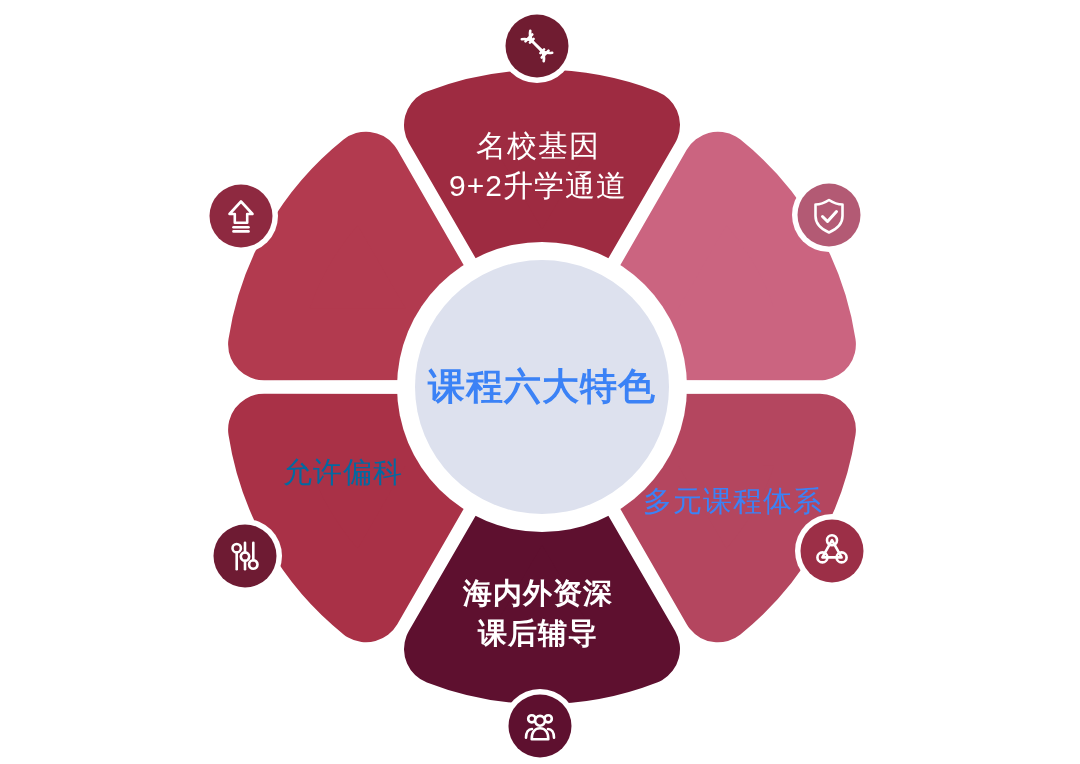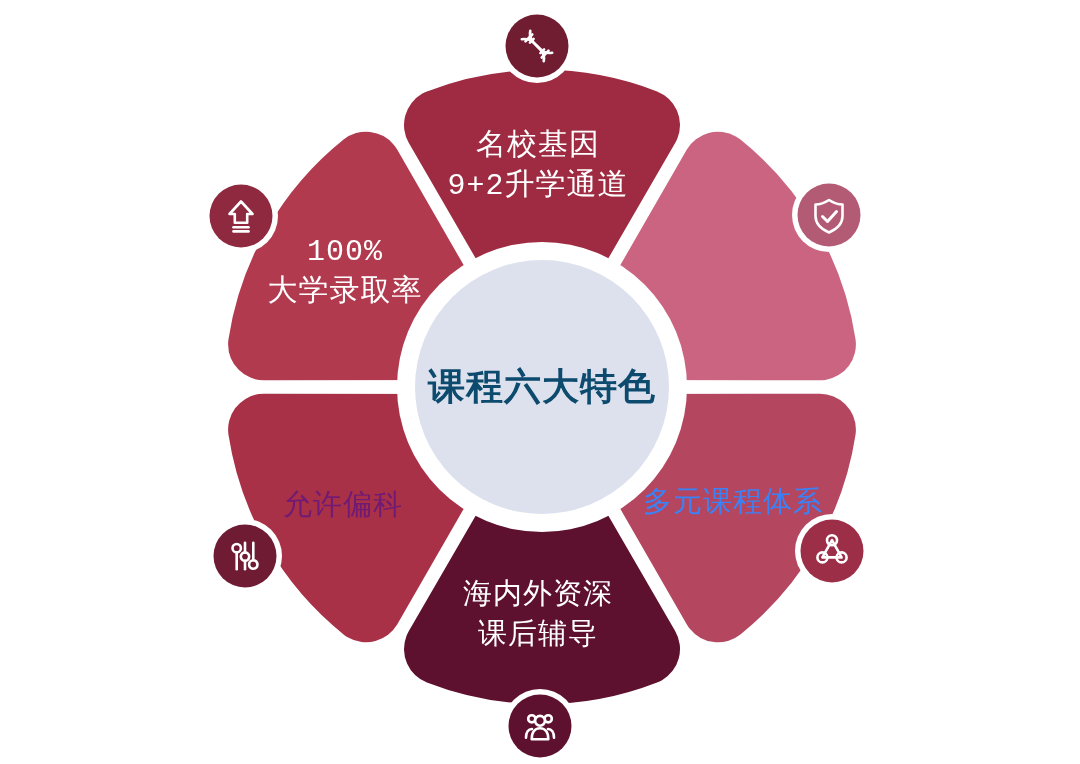--- a/index.html
+++ b/index.html
@@ -6,21 +6,21 @@
   .stage{
     position:relative;width:1080px;height:764px;overflow:hidden;
     font-family:"Liberation Sans", sans-serif;background:#ffffff;
   }
   .stage svg{position:absolute;left:0;top:0;}
   .petal-label{
     position:absolute;transform:translate(-50%,-50%);
     color:#ffffff;font-size:29px;font-weight:500;line-height:40px;
     text-align:center;white-space:nowrap;letter-spacing:1px;
   }
-  .petal-label.big{font-size:30px;font-family:Liberation Mono, monospace;}
+  .petal-label.big{font-size:30px;}
   .center-title{
     position:absolute;left:542px;top:387px;transform:translate(-50%,-50%);
     font-size:37px;font-weight:700;letter-spacing:1px;white-space:nowrap;
   }
   .glyph{fill:none;stroke:#ffffff;stroke-width:2.6;stroke-linecap:round;stroke-linejoin:round;}
 </style>
 </head>
 <body>
 
 <div class="stage">
@@ -111,28 +111,24 @@
   <div class="petal-label big" style="left: 538px; top: 166px; color: rgb(255, 255, 255);">
     <div>名校基因</div>
     <div>9+2升学通道</div>
   </div>
 
 
   <div class="petal-label" style="left: 733px; top: 501px; color: #3b82f6;">
     <div>多元课程体系</div>
   </div>
 
-  <div class="petal-label" style="left: 538px; top: 613px; color: rgb(255, 255, 255);">
+  <div class="petal-label" style="left: 538px; top: 613px; color: rgb(255, 255, 255); font-weight: bold;">
     <div>海内外资深</div>
     <div>课后辅导</div>
   </div>
 
-  <div class="petal-label" style="left: 343px; top: 504px; color: #701a75;">
+  <div class="petal-label" style="left: 343px; top: 472px; color: #0369a1;">
     <div>允许偏科</div>
   </div>
 
-  <div class="petal-label big" style="left: 345px; top: 272px; color: rgb(255, 255, 255);">
-    <div>100%</div>
-    <div>大学录取率</div>
-  </div>
 
-  <div class="center-title" style="color: #0c4a6e;">课程六大特色</div>
+  <div class="center-title" style="color: #3b82f6;">课程六大特色</div>
 </div>
 
 </body></html>

